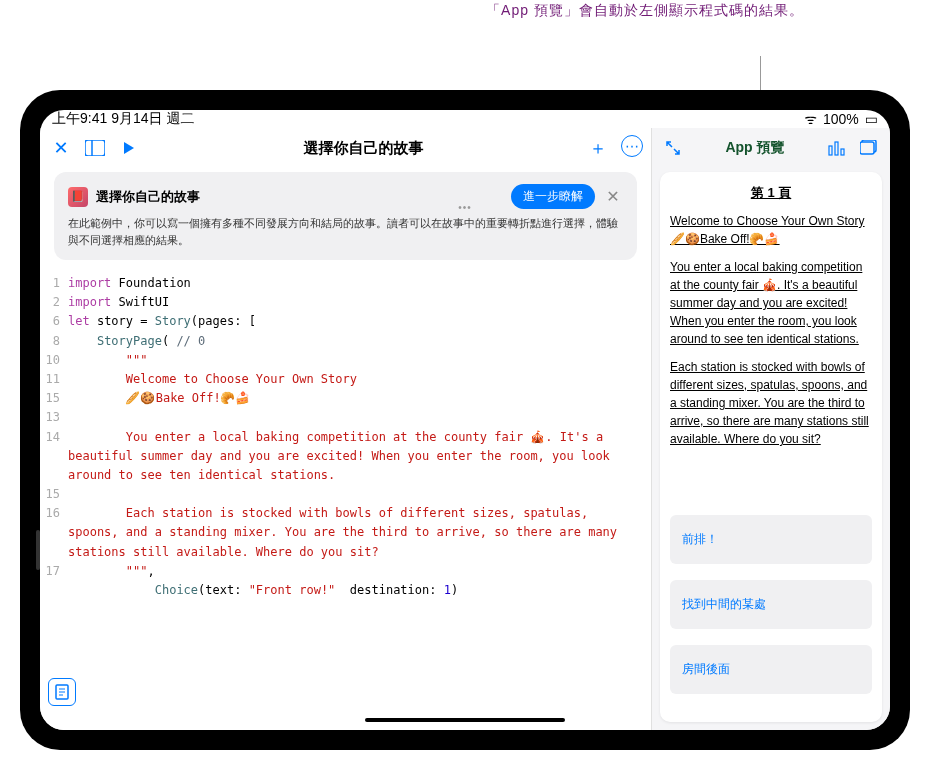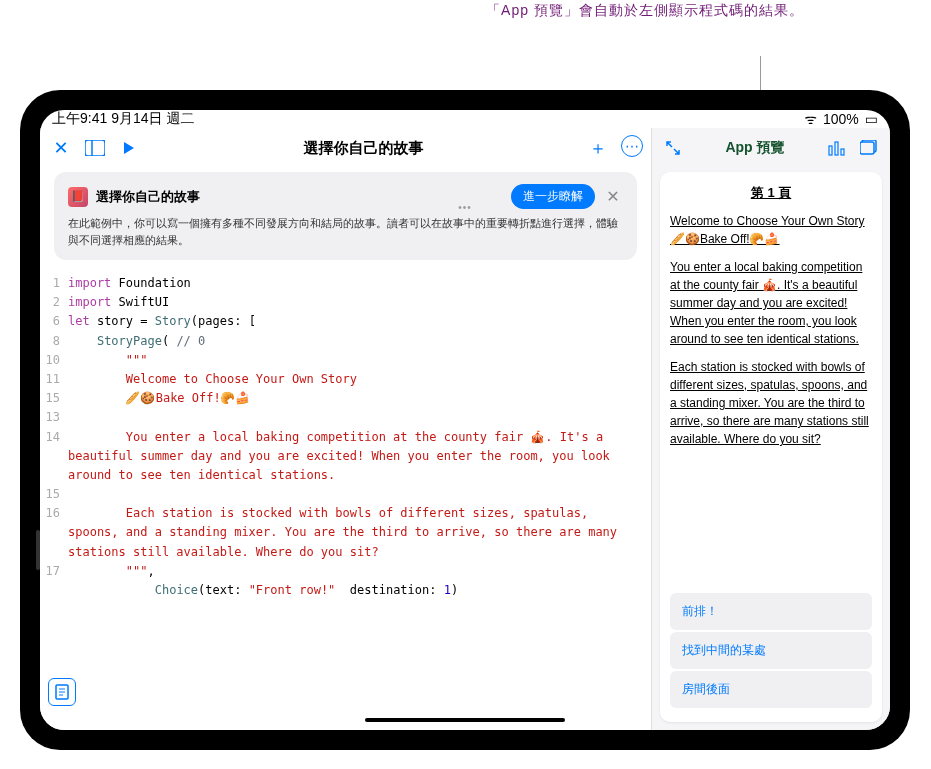--- a/index.html
+++ b/index.html
@@ -272,22 +272,22 @@
       color: #000000;
       margin-bottom: 10px;
       text-decoration: underline;
     }
     .preview-spacer {
       flex: 1;
     }
     .choice-btn {
       background: #f0f0f2;
       border-radius: 6px;
-      padding: 10px 12px;
-      margin-bottom: 2px;
+      padding: 16px 12px;
+      margin-bottom: 16px;
       font-size: 12px;
       color: #007aff;
       cursor: pointer;
     }
     .side-notch {
       position: absolute;
       left: 16px;
       top: 440px;
       width: 4px;
       height: 40px;

